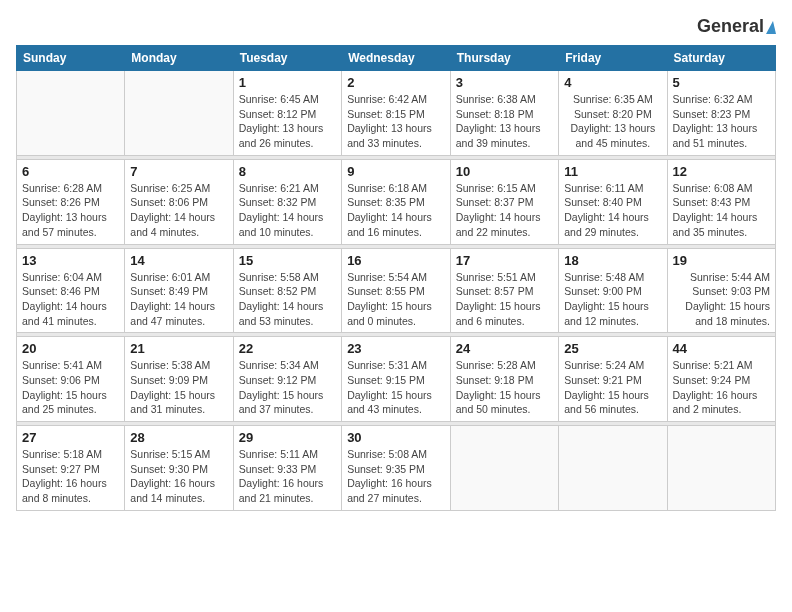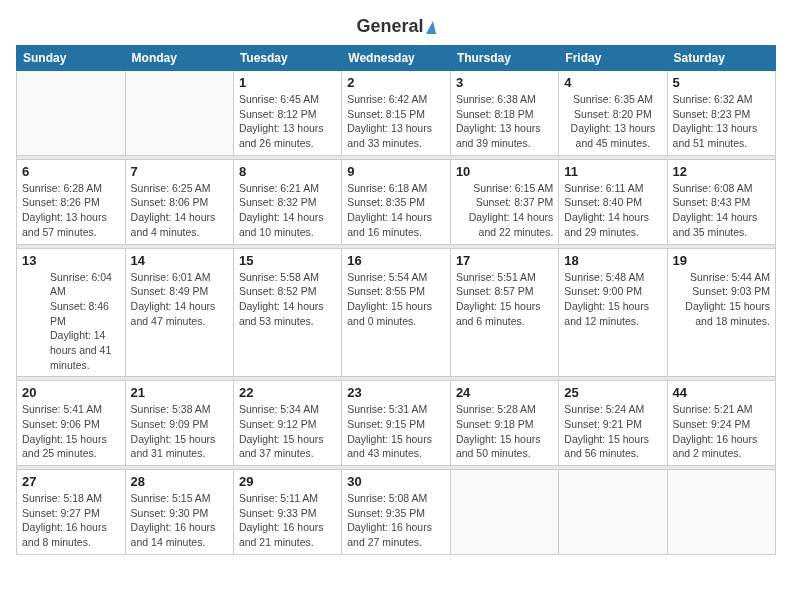--- a/index.html
+++ b/index.html
@@ -5,21 +5,21 @@
     * { box-sizing: border-box; margin: 0; padding: 0; }
     body {
       font-family: Arial, sans-serif;
       background: #fff;
       width: 792px;
       min-height: 612px;
       padding: 16px;
     }
     .header-area {
       display: flex;
-      justify-content: center;
+      justify-content: flex-end;
       align-items: flex-start;
       margin-bottom: 8px;
     }
     .logo {
       display: flex;
       flex-direction: column;
       align-items: flex-start;
     }
     .title-area {
       text-align: right;
@@ -157,21 +157,21 @@
 Daylight: 14 hours and 10 minutes.</div>
         </td>
         <td>
           <div class="day-num">9</div>
           <div class="day-info" style="white-space: pre-line;">Sunrise: 6:18 AM
 Sunset: 8:35 PM
 Daylight: 14 hours and 16 minutes.</div>
         </td>
         <td>
           <div class="day-num">10</div>
-          <div class="day-info" style="white-space: pre-line; text-align: right;">Sunrise: 6:15 AM
+          <div class="day-info" style="white-space: pre-line;">Sunrise: 6:15 AM
 Sunset: 8:37 PM
 Daylight: 14 hours and 22 minutes.</div>
         </td>
         <td>
           <div class="day-num">11</div>
           <div class="day-info" style="white-space: pre-line;">Sunrise: 6:11 AM
 Sunset: 8:40 PM
 Daylight: 14 hours and 29 minutes.</div>
         </td>
         <td>
@@ -180,21 +180,21 @@
 Sunset: 8:43 PM
 Daylight: 14 hours and 35 minutes.</div>
         </td>
       </tr>
       <tr>
         <td colspan="7" style="height: 4px; background-color: rgb(232, 232, 232); padding: 0px; border: 1px solid rgb(204, 204, 204);"></td>
       </tr>
       <tr>
         <td>
           <div class="day-num">13</div>
-          <div class="day-info" style="white-space: pre-line; margin-left: 28px;">Sunrise: 6:04 AM
+          <div class="day-info" style="white-space: pre-line;">Sunrise: 6:04 AM
 Sunset: 8:46 PM
 Daylight: 14 hours and 41 minutes.</div>
         </td>
         <td>
           <div class="day-num">14</div>
           <div class="day-info" style="white-space: pre-line;">Sunrise: 6:01 AM
 Sunset: 8:49 PM
 Daylight: 14 hours and 47 minutes.</div>
         </td>
         <td>

